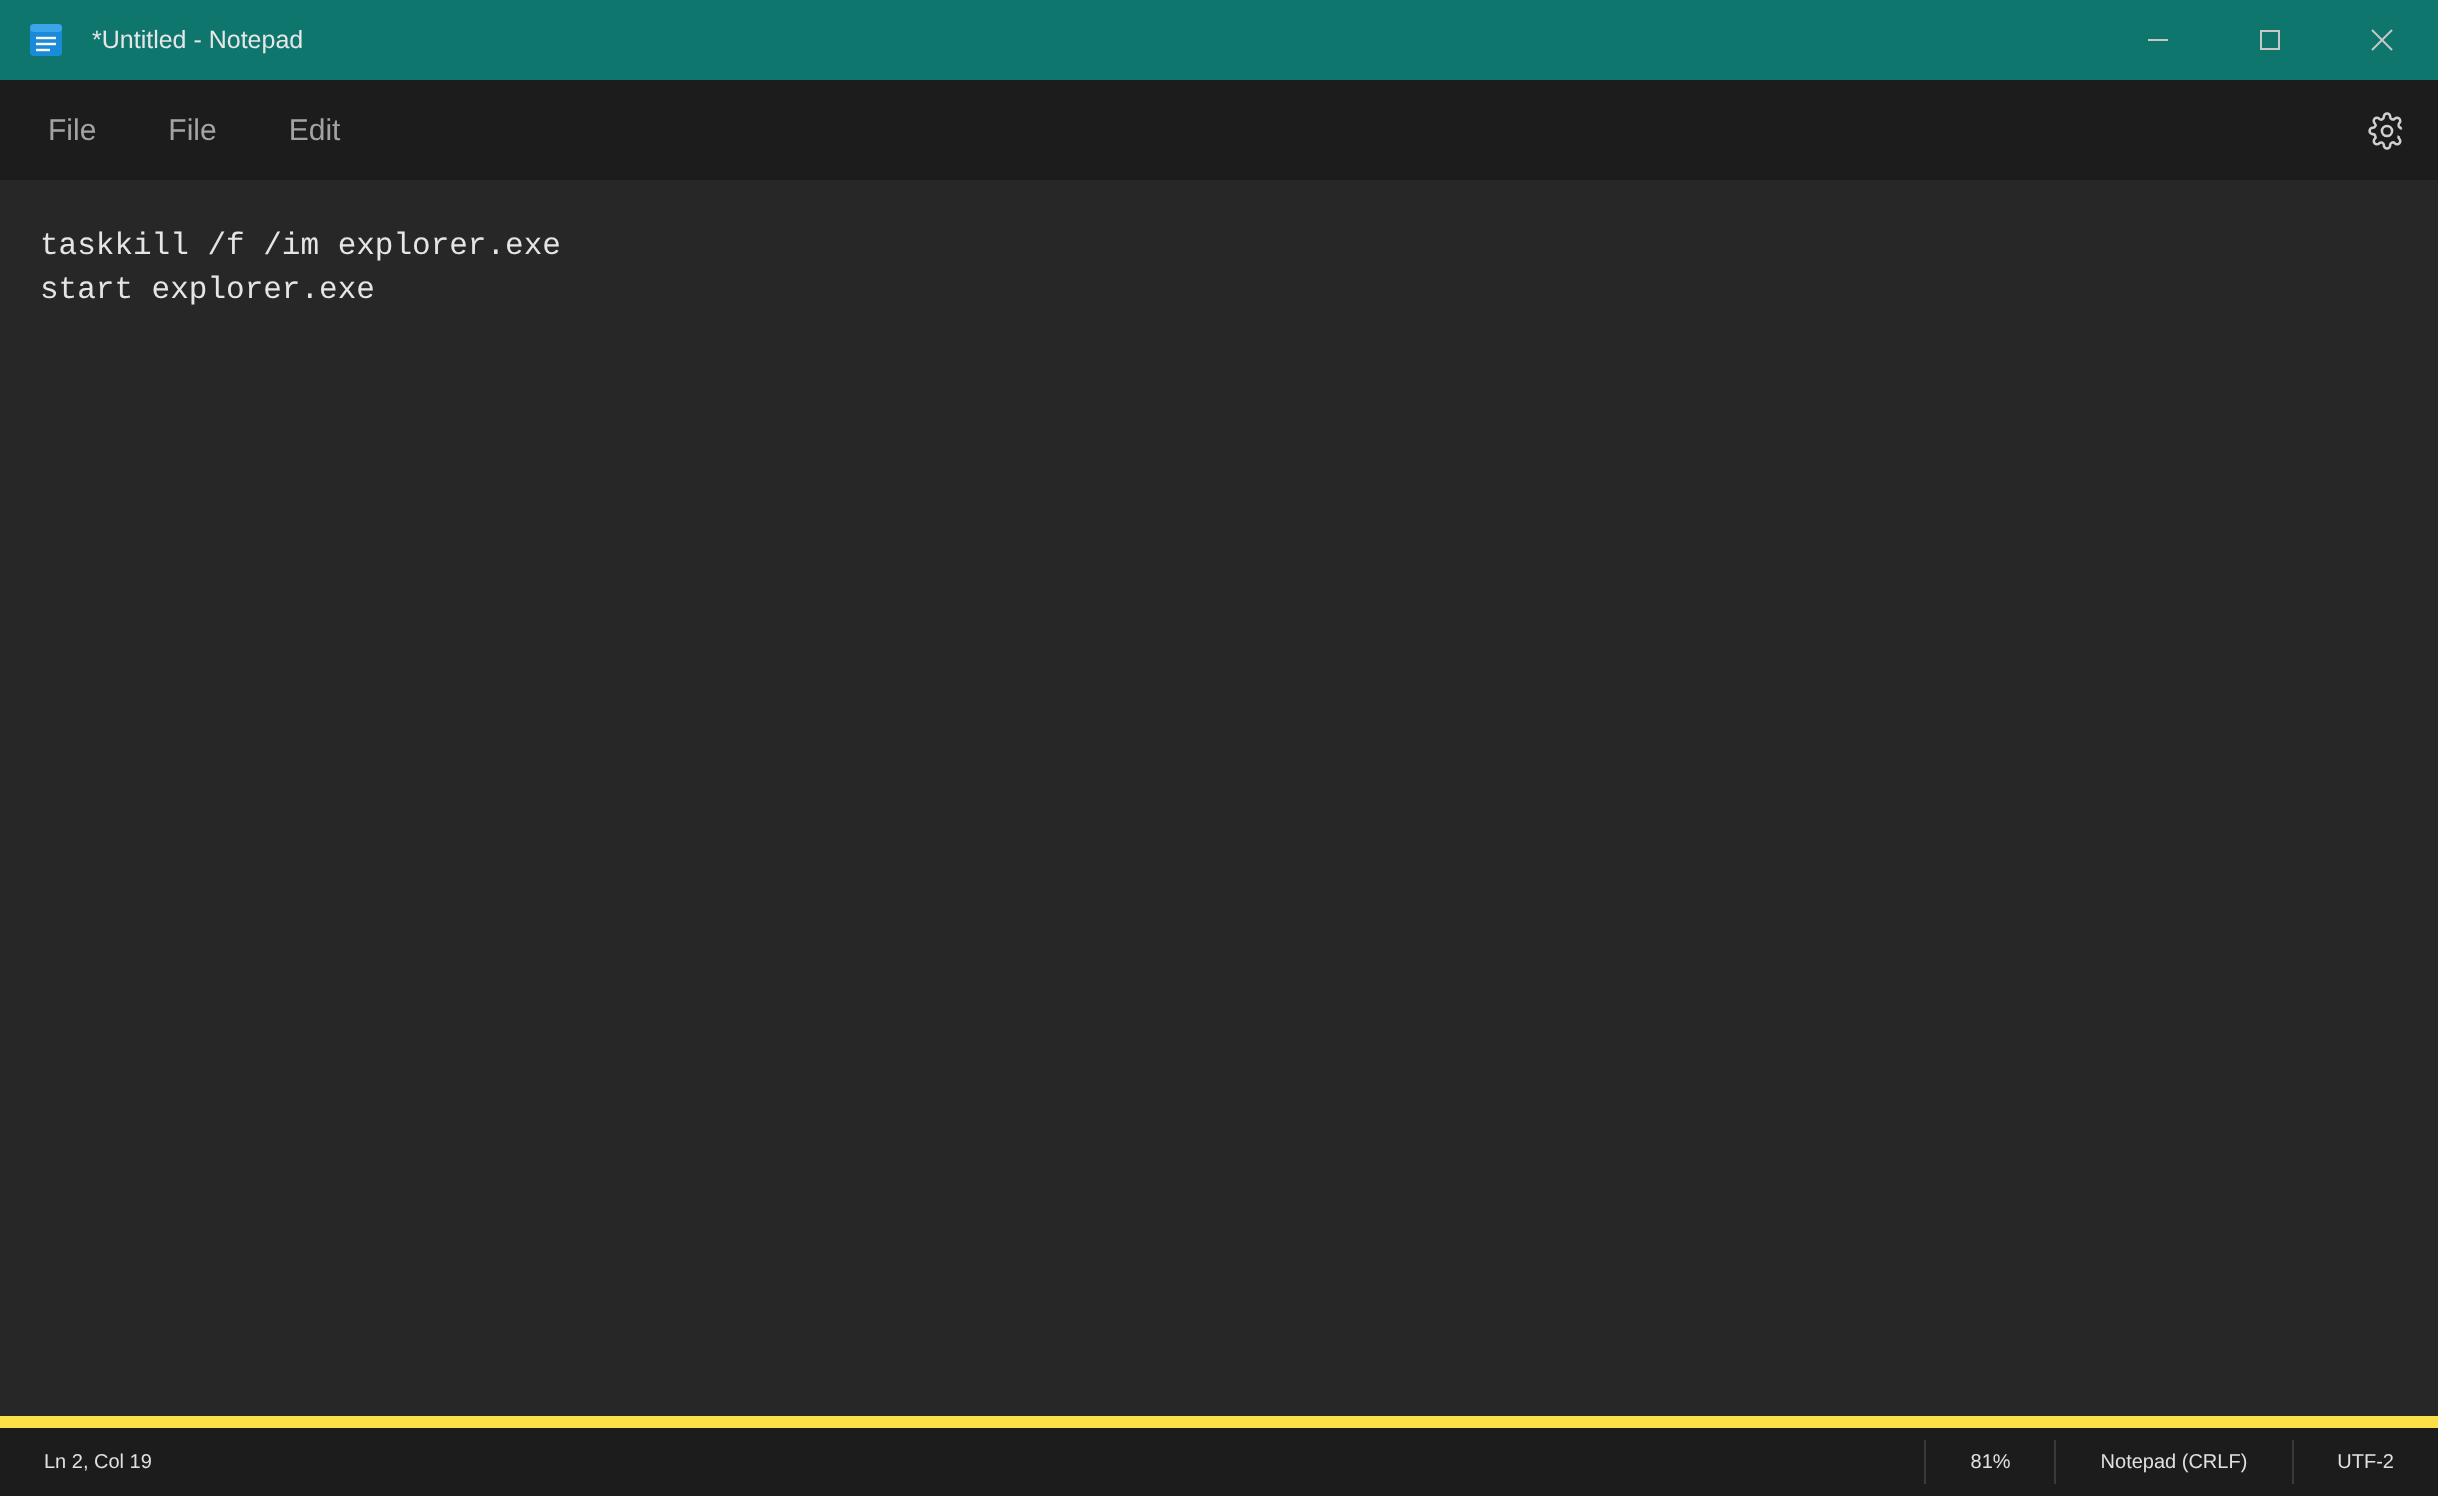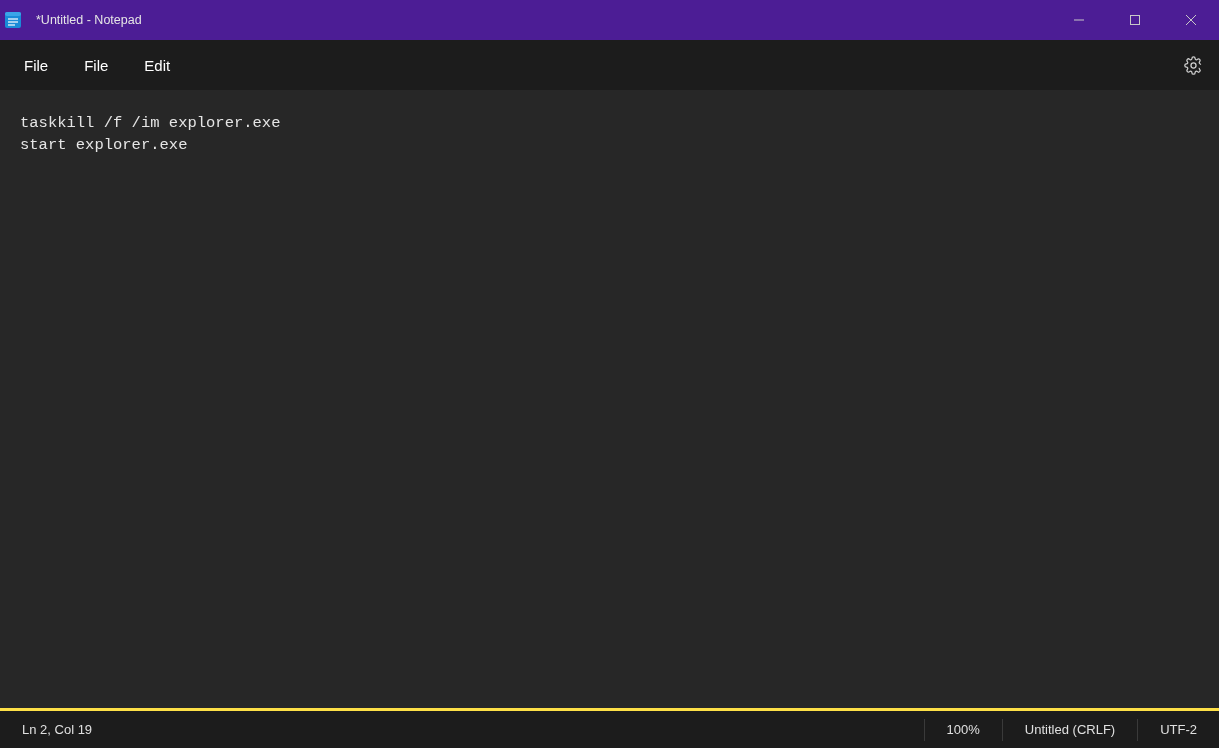--- a/index.html
+++ b/index.html
@@ -8,24 +8,24 @@
       background: #272727;
       font-family: "Segoe UI", Tahoma, sans-serif;
       color: #e6e6e6;
       display: flex;
       flex-direction: column;
     }
 
     
     .titlebar {
       height: 40px;
-      background: #4c1d95;
+      background: #0f766e;
       display: flex;
       align-items: center;
-      padding-left: 4px;
+      padding-left: 14px;
       font-size: 12.5px;
       color: #e6e6e6;
     }
     .titlebar .app-icon {
       width: 18px; height: 18px;
       margin-right: 14px;
       display: flex; align-items: center; justify-content: center;
     }
     .titlebar .title-text { flex: 0 0 auto; }
     .titlebar .spacer { flex: 1; }
@@ -36,21 +36,21 @@
     }
 
     
     .menubar {
       height: 50px;
       background: #1c1c1c;
       display: flex;
       align-items: center;
       padding: 0 8px;
       font-size: 15px;
-      color: #ffffff;
+      color: #a3a3a3;
     }
     .menubar .menuitem {
       padding: 8px 12px;
       margin-right: 12px;
       border-radius: 4px;
       cursor: default;
     }
     .menubar .menuitem:first-child { margin-left: 4px; }
     .menubar .mspacer { flex: 1; }
     .menubar .gear {
@@ -71,23 +71,23 @@
       color: #e5e5e5;
       white-space: pre;
     }
 
     
     .statusbar {
       height: 40px;
       background: #1c1c1c;
       display: flex;
       align-items: center;
-      font-size: 13px;
+      font-size: 10px;
       color: #e0e0e0;
-      border-top: 3px solid #fde047;
+      border-top: 6px solid #fde047;
     }
     .statusbar .cell {
       padding: 0 22px;
       height: 24px;
       display: flex;
       align-items: center;
     }
     .statusbar .divider {
       width: 1px;
       height: 22px;
@@ -141,18 +141,18 @@
   </div>
 </div>
 
 <div class="editor">taskkill /f /im explorer.exe
 start explorer.exe</div>
 
 <div class="statusbar">
   <div class="cell">Ln 2, Col 19</div>
   <div class="grow"></div>
   <div class="divider"></div>
-  <div class="cell">100%</div>
+  <div class="cell">81%</div>
   <div class="divider"></div>
-  <div class="cell">Untitled (CRLF)</div>
+  <div class="cell">Notepad (CRLF)</div>
   <div class="divider"></div>
   <div class="cell">UTF-2</div>
 </div>
 
 </body></html>

